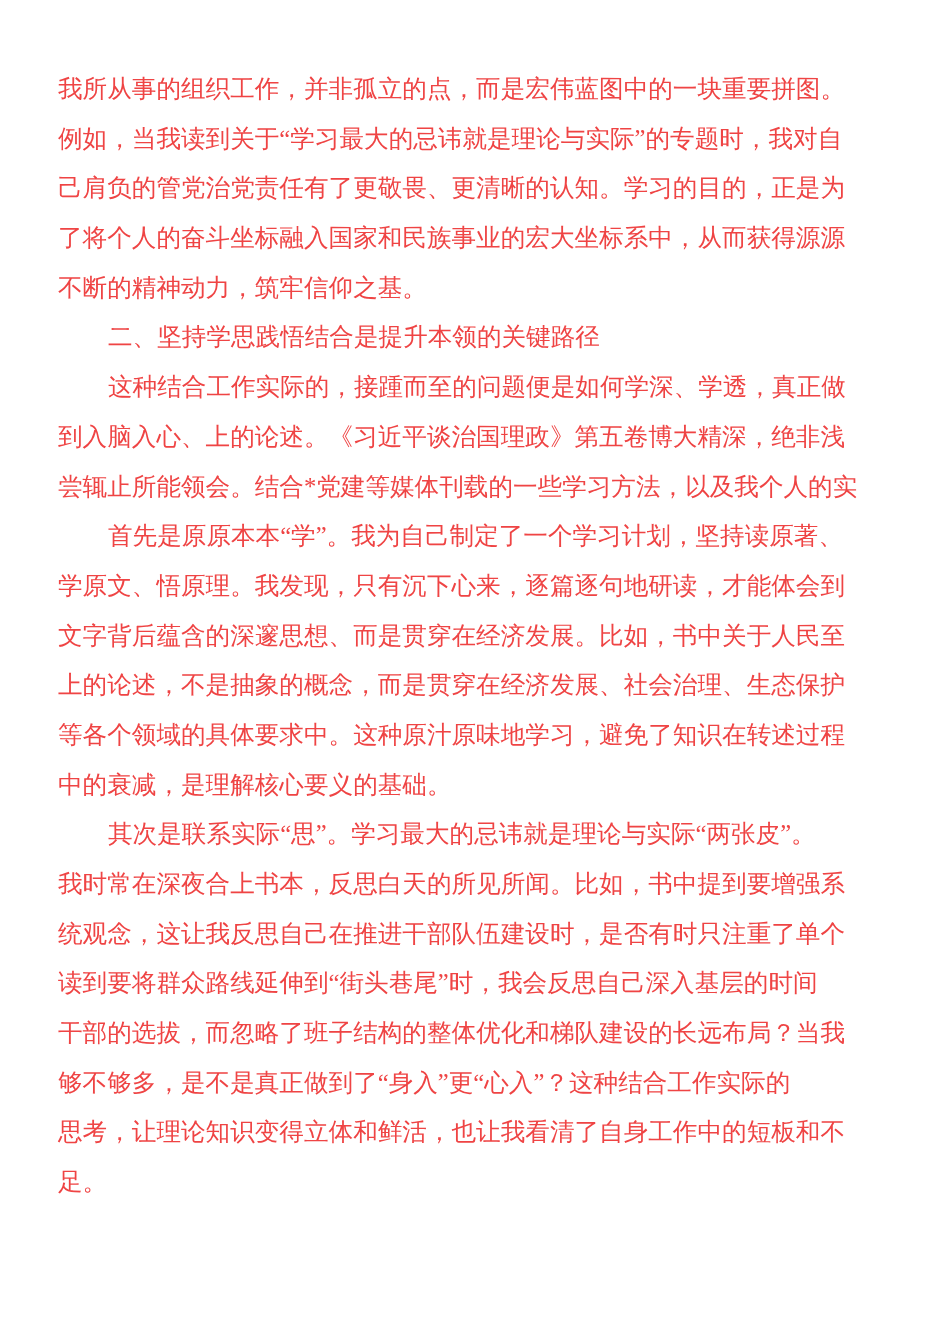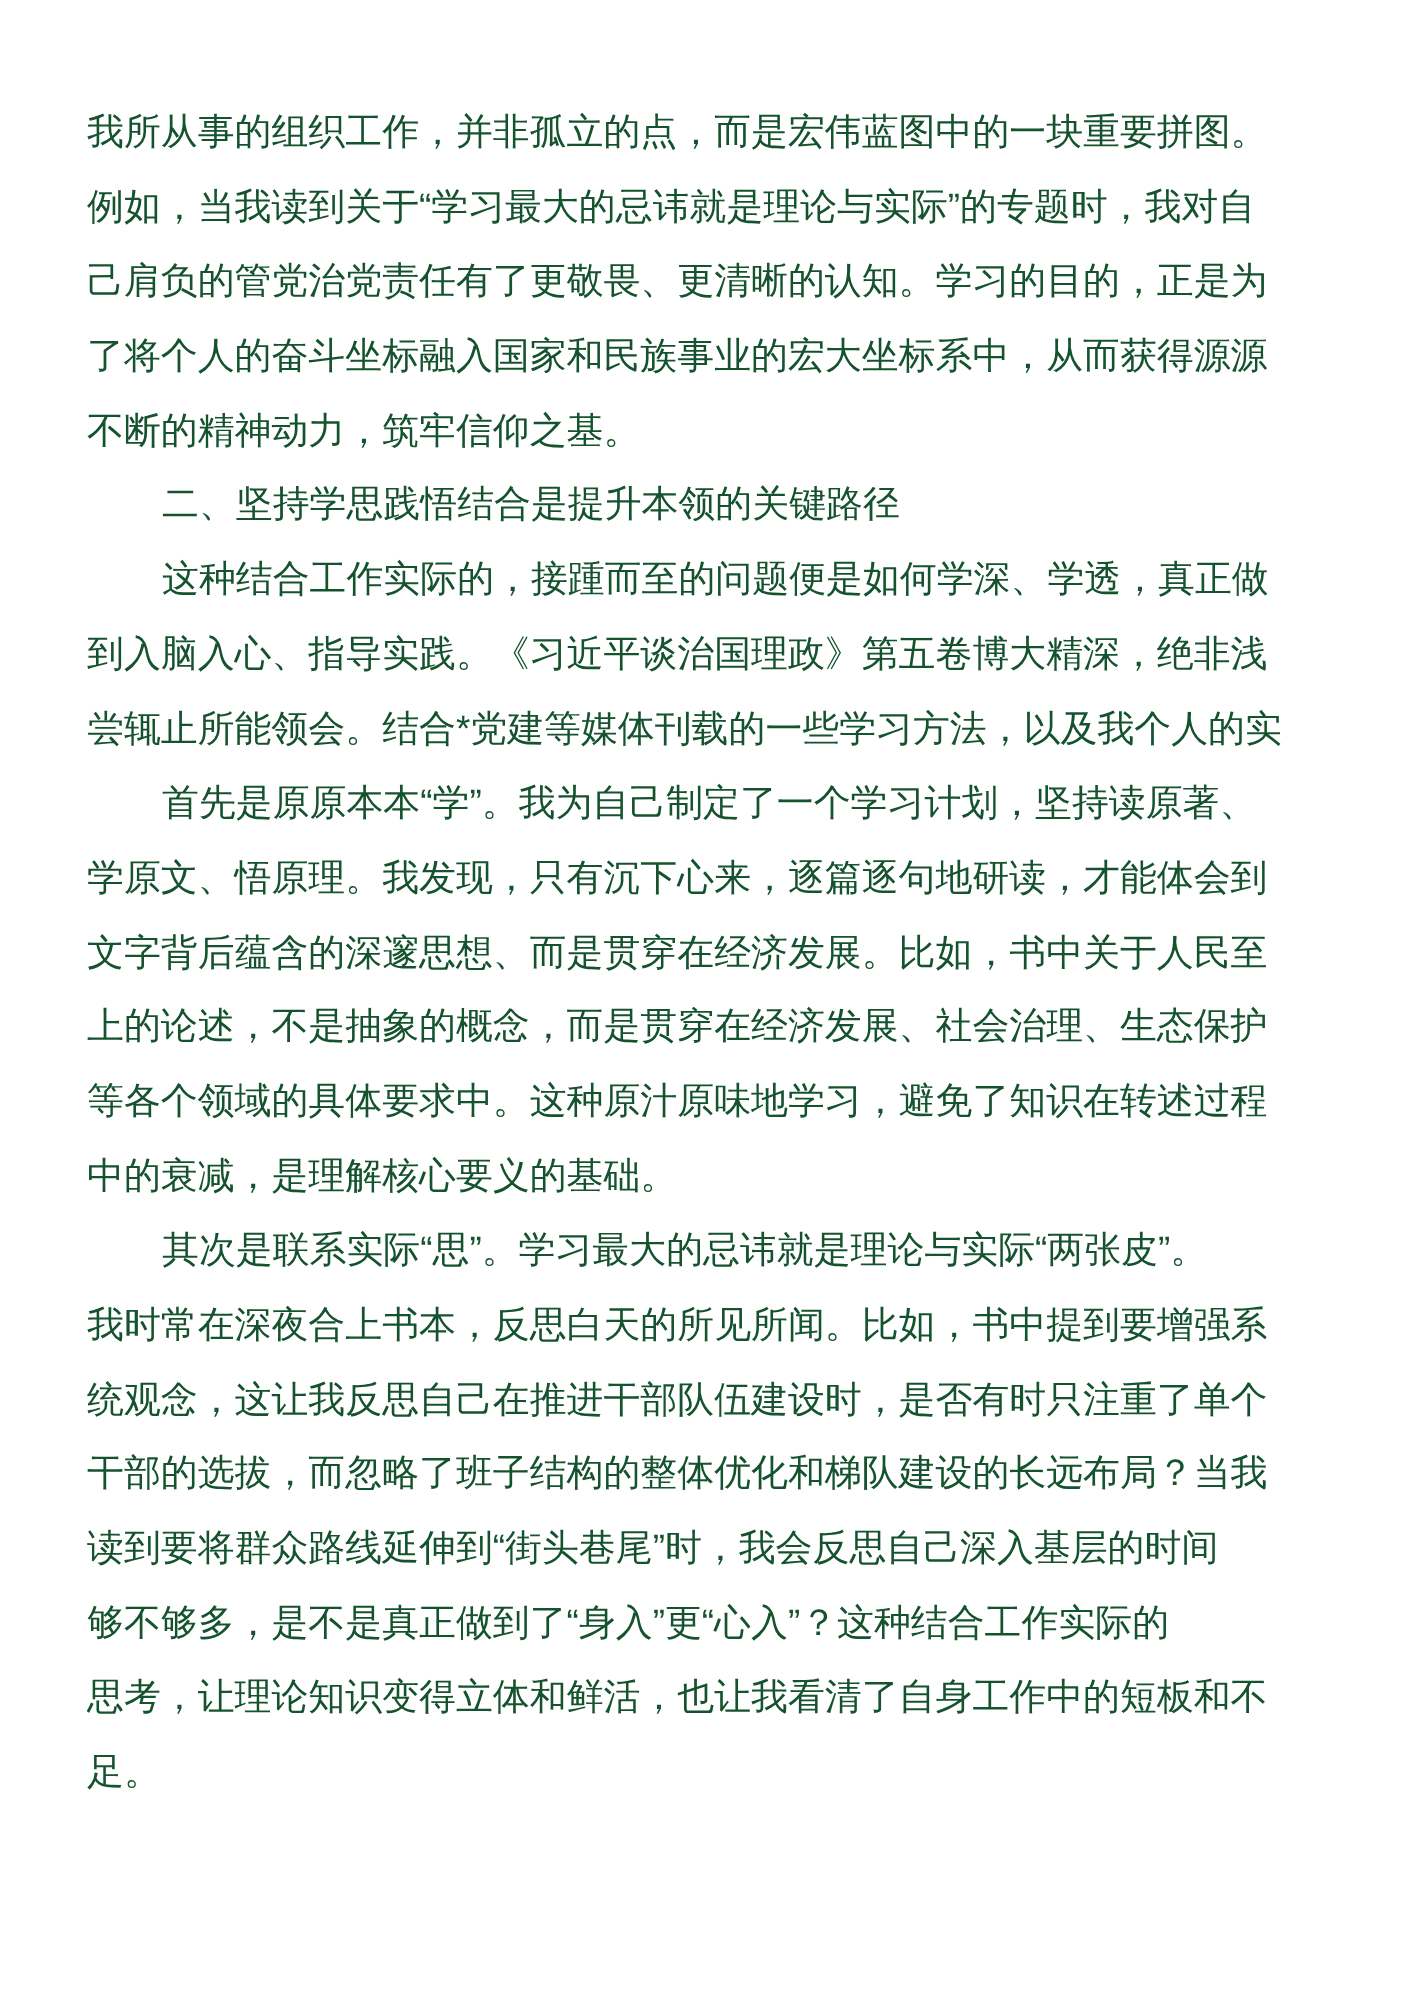--- a/index.html
+++ b/index.html
@@ -11,22 +11,22 @@
       width: 950px;
       height: 1344px;
       position: relative;
       overflow: hidden;
     }
     .page {
       position: absolute;
       left: 58px;
       top: 64px;
       width: 834px;
-      color: #14532d;
-      font-family: Liberation Sans, sans-serif;
+      color: #ef4444;
+      font-family: Liberation Serif, serif;
       font-size: 24.6px;
       line-height: 49.7px;
     }
     .line {
       display: block;
       white-space: nowrap;
       height: 49.7px;
       letter-spacing: 0px;
     }
     .line.indent {
@@ -45,37 +45,37 @@
     <span class="line">了将个人的奋斗坐标融入国家和民族事业的宏大坐标系中，从而获得源源</span>
     <span class="line">不断的精神动力，筑牢信仰之基。</span>
   </div>
 
   <div class="paragraph">
     <span class="line indent">二、坚持学思践悟结合是提升本领的关键路径</span>
   </div>
 
   <div class="paragraph">
     <span class="line indent">这种结合工作实际的，接踵而至的问题便是如何学深、学透，真正做</span>
-    <span class="line">到入脑入心、指导实践。《习近平谈治国理政》第五卷博大精深，绝非浅</span>
+    <span class="line">到入脑入心、上的论述。《习近平谈治国理政》第五卷博大精深，绝非浅</span>
     <span class="line">尝辄止所能领会。结合*党建等媒体刊载的一些学习方法，以及我个人的实</span>
   </div>
 
   <div class="paragraph">
     <span class="line indent">首先是原原本本“学”。我为自己制定了一个学习计划，坚持读原著、</span>
     <span class="line">学原文、悟原理。我发现，只有沉下心来，逐篇逐句地研读，才能体会到</span>
     <span class="line">文字背后蕴含的深邃思想、而是贯穿在经济发展。比如，书中关于人民至</span>
     <span class="line">上的论述，不是抽象的概念，而是贯穿在经济发展、社会治理、生态保护</span>
     <span class="line">等各个领域的具体要求中。这种原汁原味地学习，避免了知识在转述过程</span>
     <span class="line">中的衰减，是理解核心要义的基础。</span>
   </div>
 
   <div class="paragraph">
     <span class="line indent">其次是联系实际“思”。学习最大的忌讳就是理论与实际“两张皮”。</span>
     <span class="line">我时常在深夜合上书本，反思白天的所见所闻。比如，书中提到要增强系</span>
     <span class="line">统观念，这让我反思自己在推进干部队伍建设时，是否有时只注重了单个</span>
+    <span class="line">读到要将群众路线延伸到“街头巷尾”时，我会反思自己深入基层的时间</span>
     <span class="line">干部的选拔，而忽略了班子结构的整体优化和梯队建设的长远布局？当我</span>
-    <span class="line">读到要将群众路线延伸到“街头巷尾”时，我会反思自己深入基层的时间</span>
     <span class="line">够不够多，是不是真正做到了“身入”更“心入”？这种结合工作实际的</span>
     <span class="line">思考，让理论知识变得立体和鲜活，也让我看清了自身工作中的短板和不</span>
     <span class="line">足。</span>
   </div>
 
 </div>
 
 </body></html>

